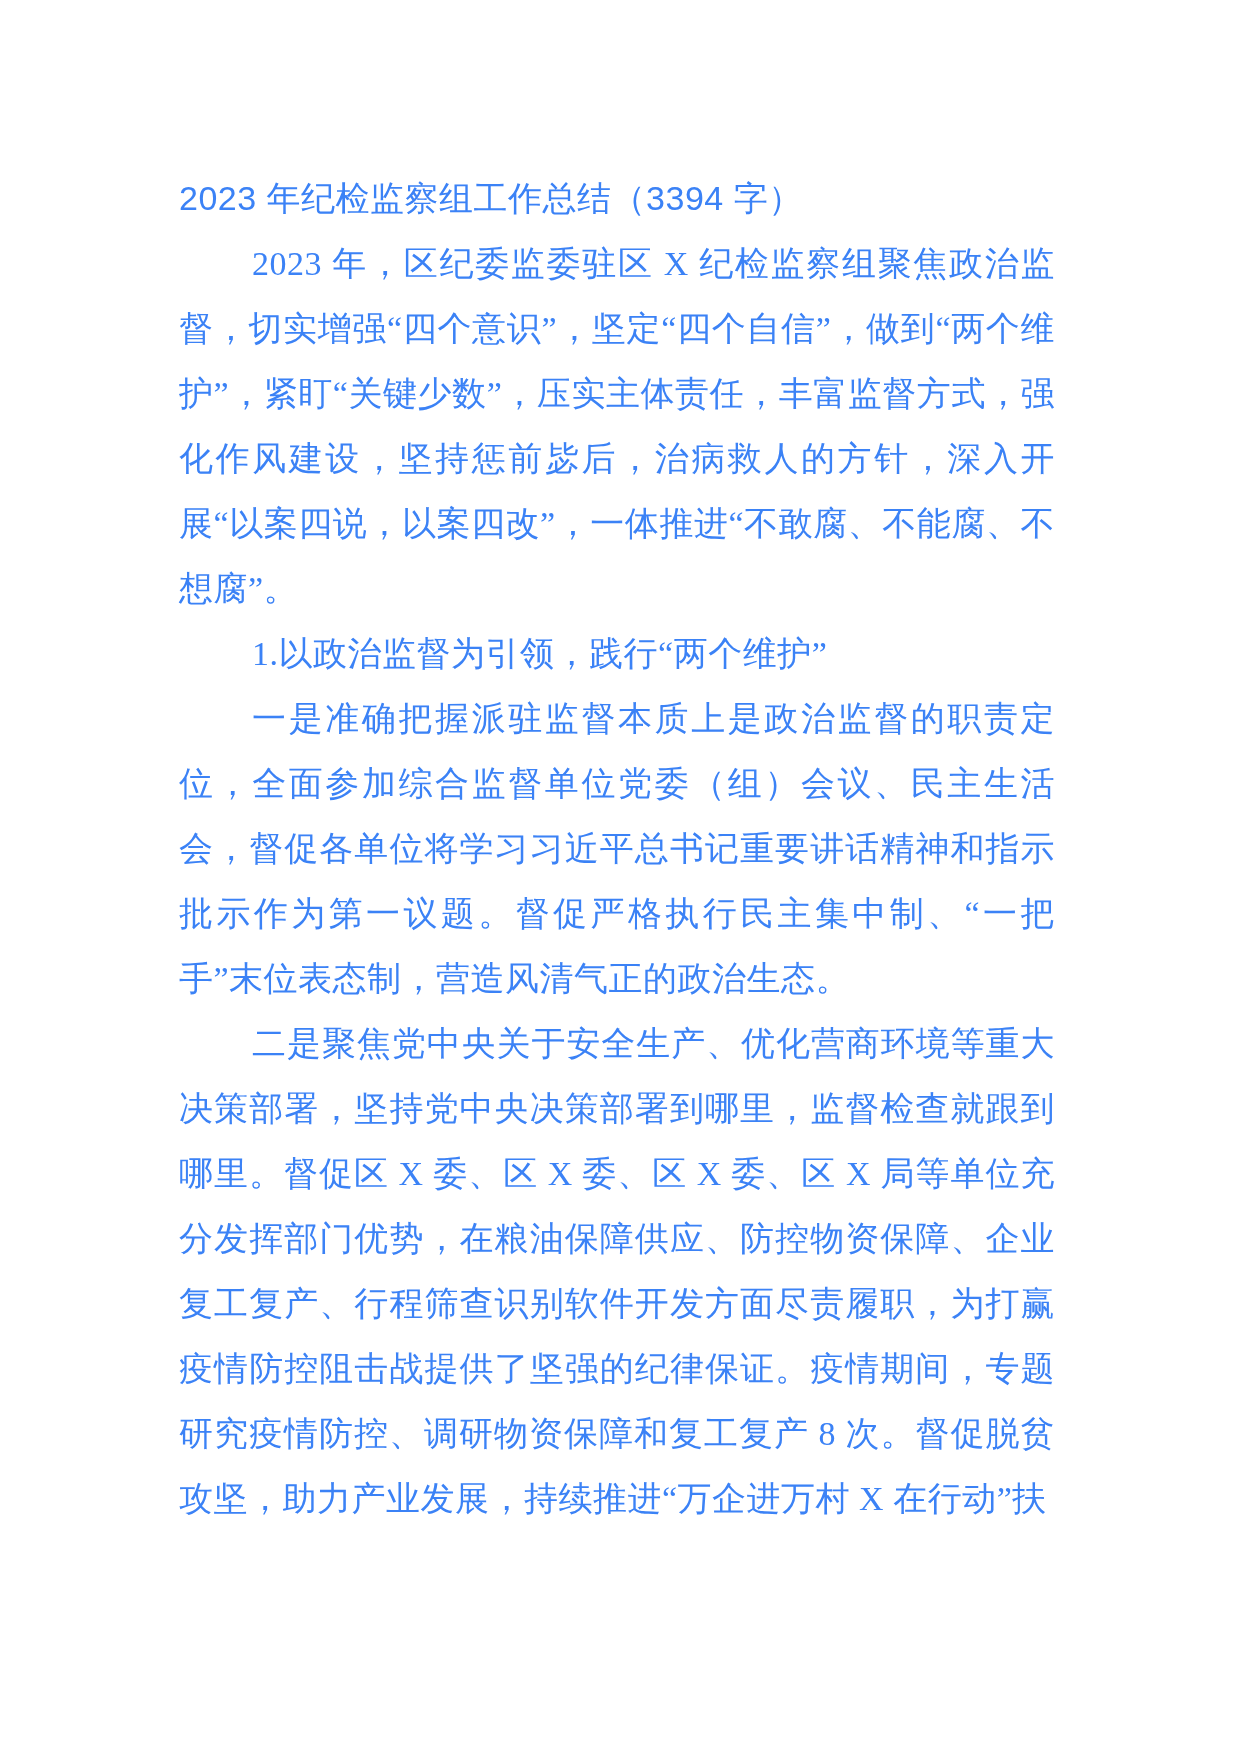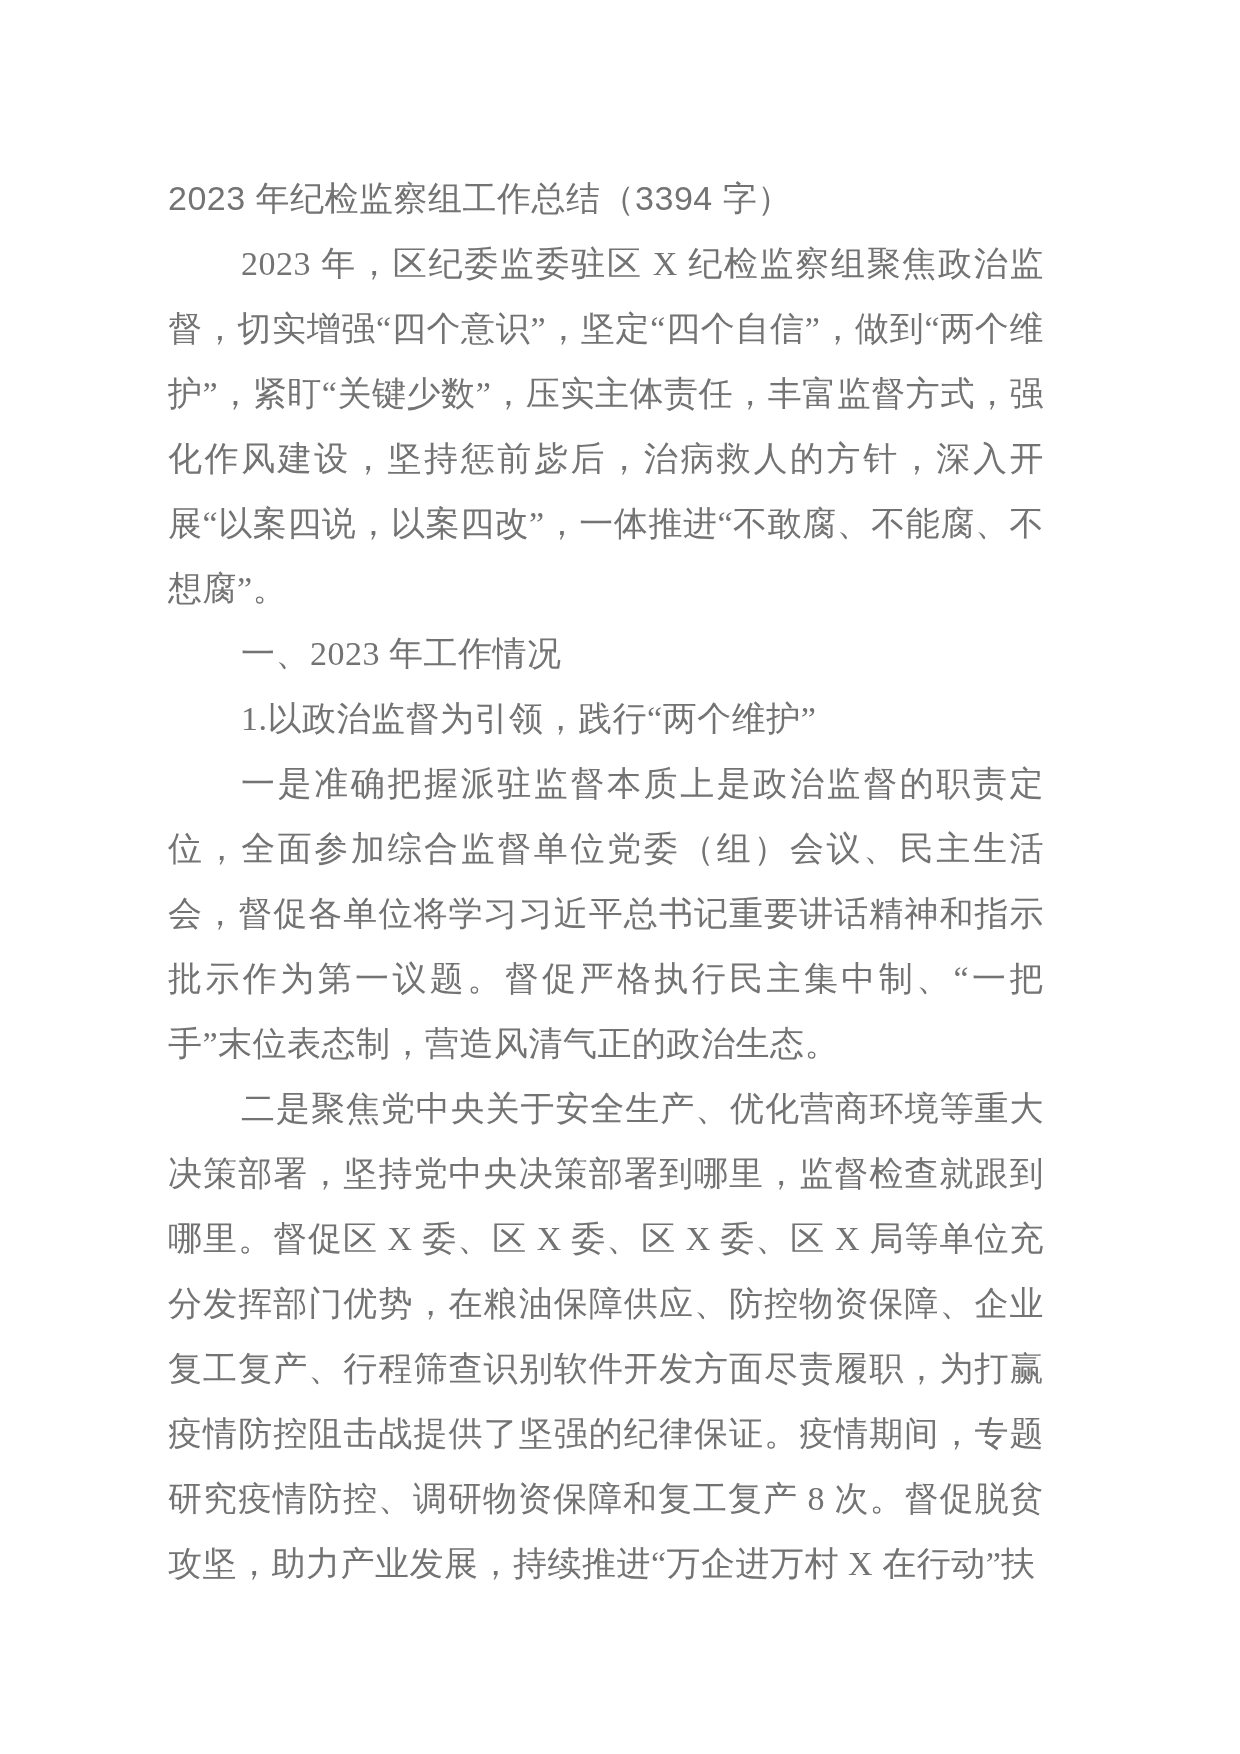--- a/index.html
+++ b/index.html
@@ -9,28 +9,28 @@
   }
   .page {
     position: relative;
     width: 1240px;
     height: 1754px;
     background: #ffffff;
     overflow: hidden;
   }
   .content {
     position: absolute;
-    left: 168px;
+    left: 179px;
     top: 166px;
     width: 876px;
     font-family: "Liberation Sans", "DejaVu Sans", sans-serif;
     font-size: 34px;
     font-weight: 400;
     line-height: 65px;
-    color: #737373;
+    color: #3b82f6;
     letter-spacing: 0.5px;
   }
   .content p {
     margin: 0;
     padding: 0;
     text-align: justify;
     text-justify: inter-ideograph;
     word-break: break-all;
   }
   .doc-title {
@@ -41,18 +41,17 @@
     font-family: Liberation Serif, serif;
   }
 </style>
 </head>
 <body>
 
 <div class="page">
   <div class="content">
     <p class="doc-title">2023 年纪检监察组工作总结（3394 字）</p>
     <p class="doc-para">2023 年，区纪委监委驻区 X 纪检监察组聚焦政治监督，切实增强“四个意识”，坚定“四个自信”，做到“两个维护”，紧盯“关键少数”，压实主体责任，丰富监督方式，强化作风建设，坚持惩前毖后，治病救人的方针，深入开展“以案四说，以案四改”，一体推进“不敢腐、不能腐、不想腐”。</p>
-    <p class="doc-para">一、2023 年工作情况</p>
     <p class="doc-para">1.以政治监督为引领，践行“两个维护”</p>
     <p class="doc-para">一是准确把握派驻监督本质上是政治监督的职责定位，全面参加综合监督单位党委（组）会议、民主生活会，督促各单位将学习习近平总书记重要讲话精神和指示批示作为第一议题。督促严格执行民主集中制、“一把手”末位表态制，营造风清气正的政治生态。</p>
     <p class="doc-para">二是聚焦党中央关于安全生产、优化营商环境等重大决策部署，坚持党中央决策部署到哪里，监督检查就跟到哪里。督促区 X 委、区 X 委、区 X 委、区 X 局等单位充分发挥部门优势，在粮油保障供应、防控物资保障、企业复工复产、行程筛查识别软件开发方面尽责履职，为打赢疫情防控阻击战提供了坚强的纪律保证。疫情期间，专题研究疫情防控、调研物资保障和复工复产 8 次。督促脱贫攻坚，助力产业发展，持续推进“万企进万村 X 在行动”扶</p>
   </div>
 </div>
 
 </body></html>

